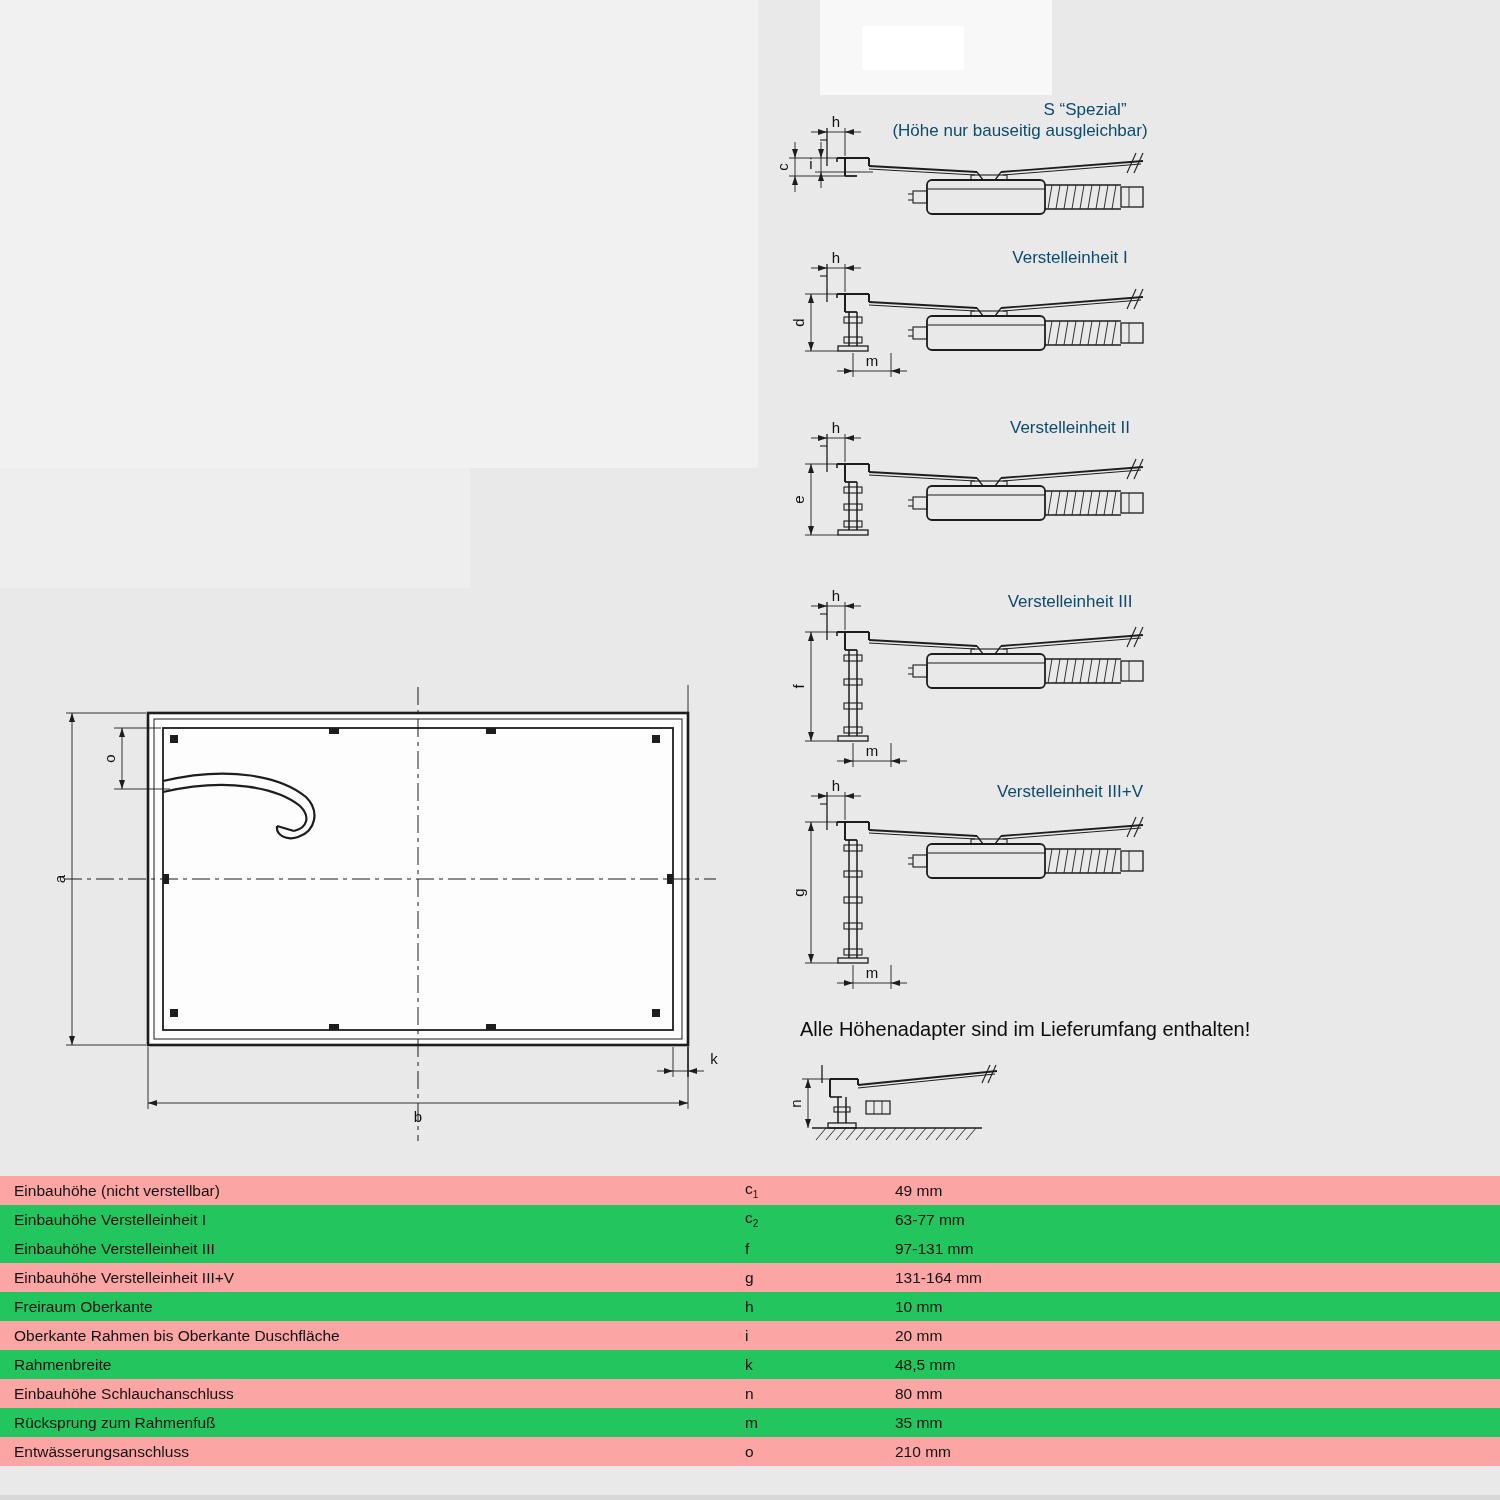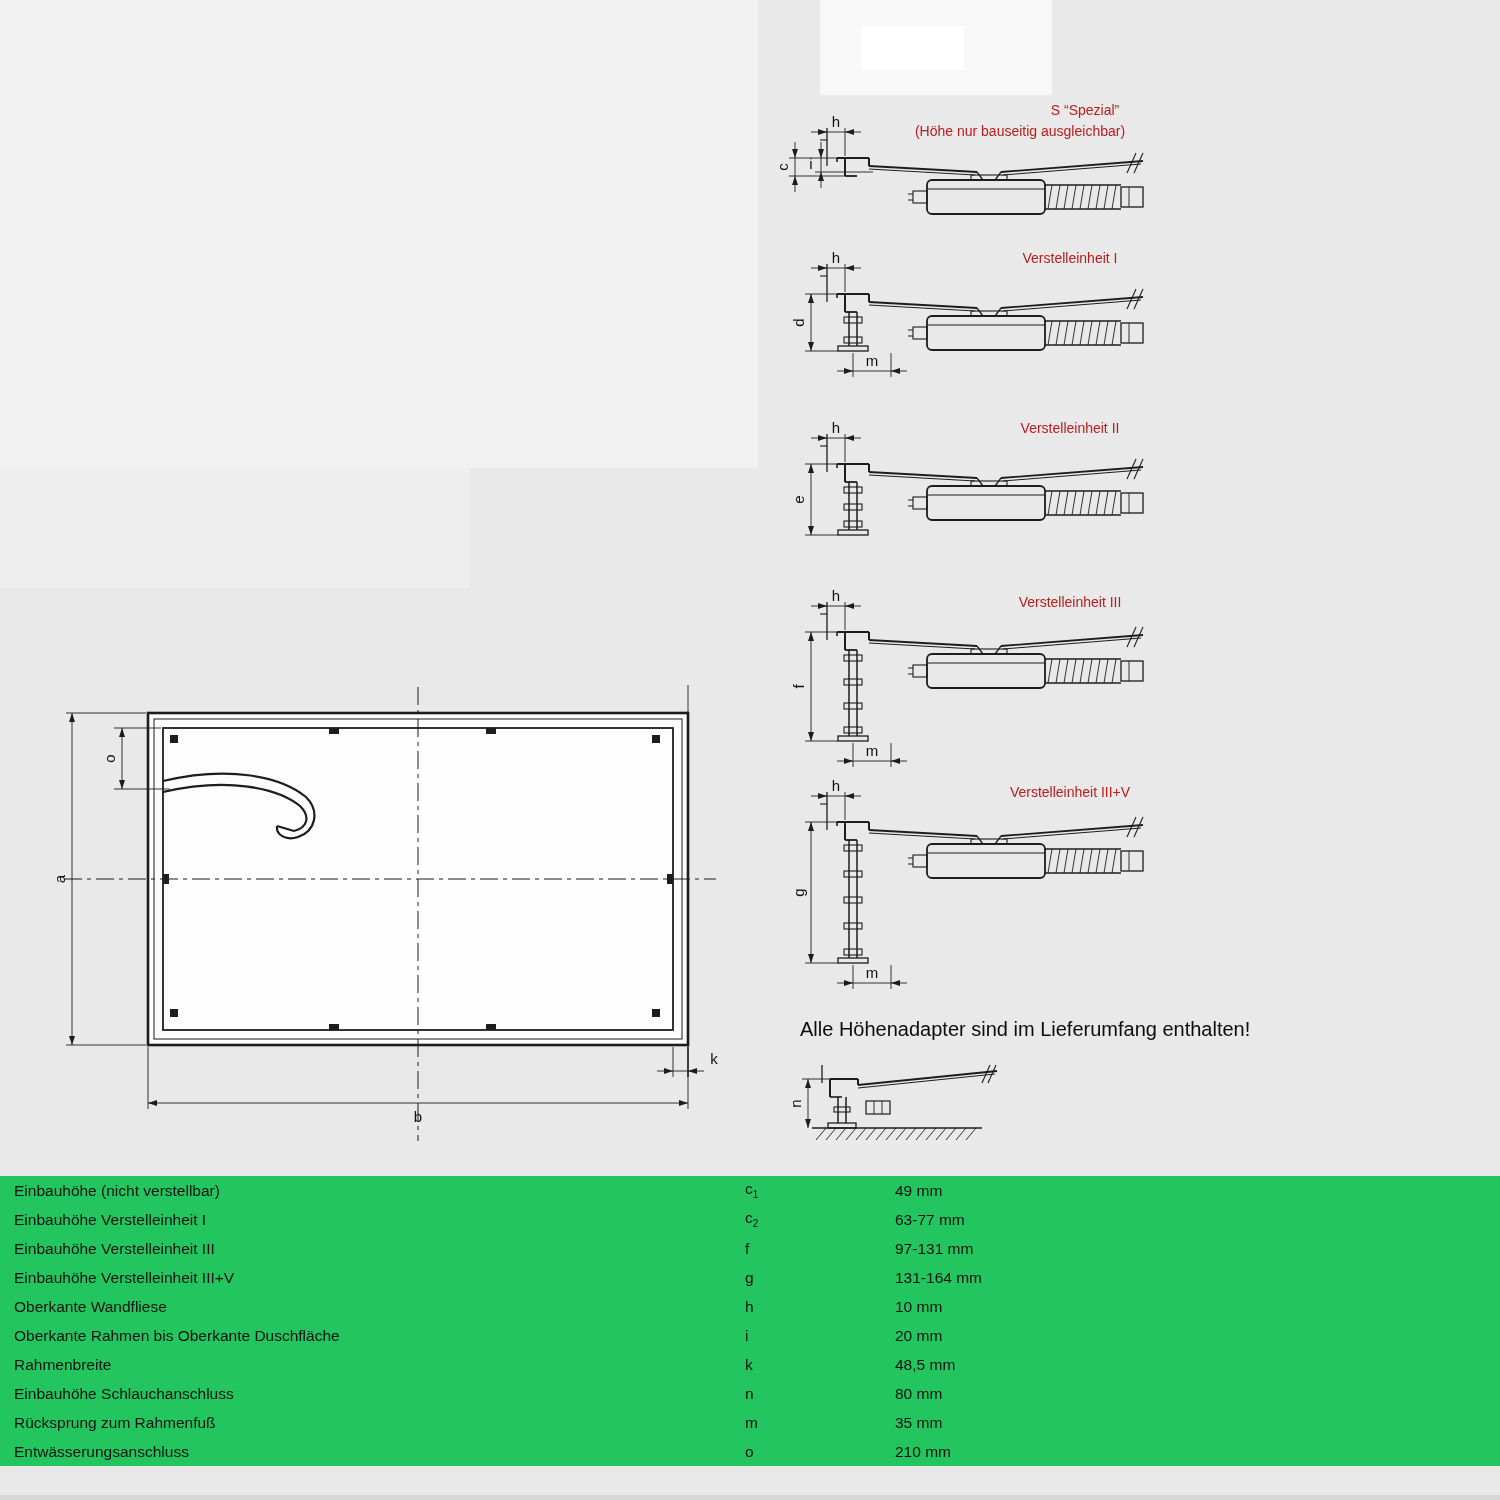--- a/index.html
+++ b/index.html
@@ -5,27 +5,27 @@
   *{margin:0;padding:0;box-sizing:border-box}
   html,body{width:1500px;height:1500px}
   body{background:#e9e9e9;font-family:"Liberation Sans",sans-serif}
   .page{position:relative;width:1500px;height:1500px;background:#e9e9e9;overflow:hidden}
   .patch{position:absolute}
   .p1{left:0;top:0;width:758px;height:468px;background:#f1f1f1}
   .p2{left:0;top:468px;width:470px;height:120px;background:#eeeeee}
   .p3{left:820px;top:0;width:232px;height:95px;background:#f8f8f8}
   .p4{left:862px;top:26px;width:102px;height:44px;background:#ffffff}
   .drawing{position:absolute}
-  .dtitle{position:absolute;font-size:14px;line-height:20px;color:#b91c1c;white-space:nowrap;text-align:center}
+  .dtitle{position:absolute;font-size:17px;line-height:20px;color:#0c4a6e;white-space:nowrap;text-align:center}
   .note{position:absolute;left:800px;top:1018px;font-size:20px;font-weight:normal;color:#0d0d0d}
   svg.tech{position:absolute;left:0;top:0;overflow:visible}
   svg text{font-family:"Liberation Sans",sans-serif;fill:#111}
   .spec-table{position:absolute;left:0;top:1176px;width:1500px}
   .trow{display:flex;height:29px;align-items:center;font-size:15.5px;color:#121212}
-  .trow.even{background:#22c55e}
+  .trow.even{background:#fca5a5}
   .trow.odd{background:#22c55e}
   .tl{flex:0 0 745px;padding-left:14px;white-space:nowrap;overflow:hidden}
   .ts{flex:0 0 150px}
   .ts sub{font-size:10px}
   .tv{flex:1;text-align:left;padding-right:32px;white-space:nowrap}
   .bottom-strip{position:absolute;left:0;top:1495px;width:1500px;height:5px;background:#d8d8d8}
 </style>
 </head>
 <body>
 
@@ -449,21 +449,21 @@
         <div class="tl">Einbauhöhe Verstelleinheit III</div>
         <div class="ts">f</div>
         <div class="tv">97-131 mm</div>
       </div>
       <div class="trow even">
         <div class="tl">Einbauhöhe Verstelleinheit III+V</div>
         <div class="ts">g</div>
         <div class="tv">131-164 mm</div>
       </div>
       <div class="trow odd">
-        <div class="tl">Oberkante Wandfliese</div>
+        <div class="tl">Freiraum Oberkante</div>
         <div class="ts">h</div>
         <div class="tv">10 mm</div>
       </div>
       <div class="trow even">
         <div class="tl">Oberkante Rahmen bis Oberkante Duschfläche</div>
         <div class="ts">i</div>
         <div class="tv">20 mm</div>
       </div>
       <div class="trow odd">
         <div class="tl">Rahmenbreite</div>

